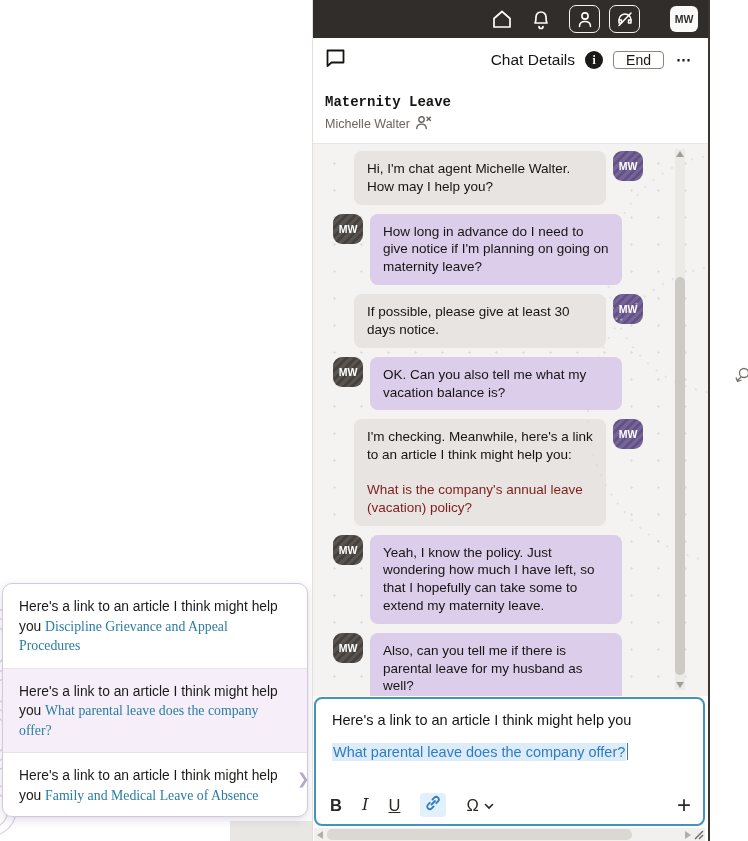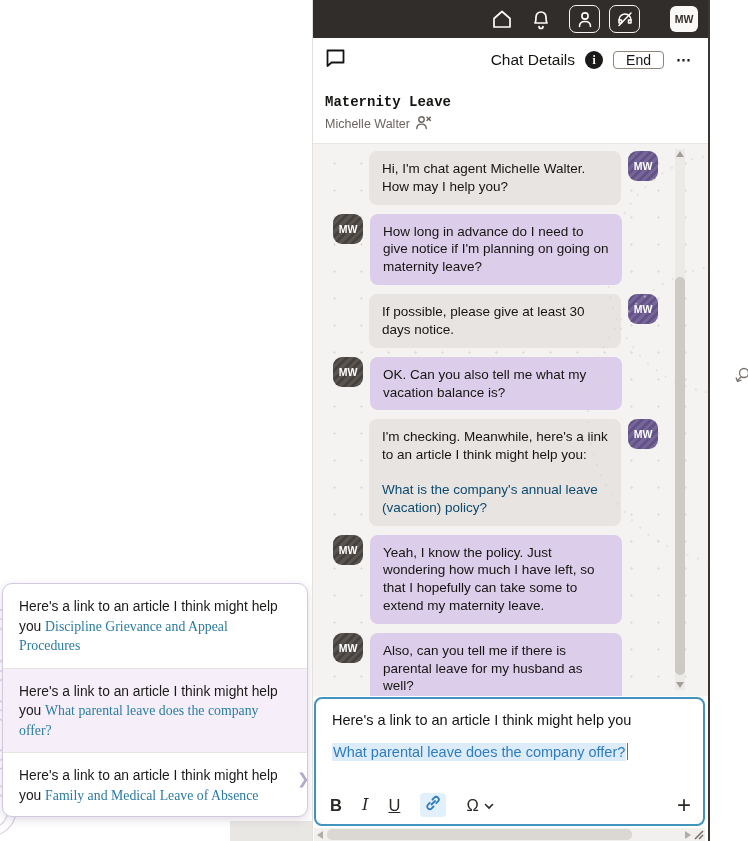--- a/index.html
+++ b/index.html
@@ -33,33 +33,33 @@
   .end-btn { border:1px solid #8b857d; background:#fff; border-radius:4px; font-size:14px; color:#161513;
     padding:0 12px; line-height:1.2; }
   .more-btn { font-size:15px; font-weight:bold; letter-spacing:1px; color:#161513; padding:0 2px; }
   .chat-title { font-size:14px; font-weight:bold; margin-top:22px;font-family:Liberation Mono, monospace; }
   .chat-sub { margin-top:5px; display:flex; align-items:center; gap:5px; font-size:12.5px; color:#6b6460; }
 
   
   .messages { position:relative; flex:1; background:#f5f3f1; overflow:hidden;
     background-image: radial-gradient(#e2deda 1.1px, transparent 1.3px);
     background-size:27px 27px; background-position:8px 6px; }
-  .msg-scroll { padding:7px 0 4px 0; }
+  .msg-scroll { padding:7px 15px 4px 0; }
   .msg-row { display:flex; gap:7px; margin:0 50px 9px 20px; align-items:flex-start; }
   .msg-row.right { justify-content:flex-end; }
   .avatar { width:30px; height:30px; border-radius:9px; flex:none; color:#fff; font-size:10.5px; font-weight:bold;
     display:flex; align-items:center; justify-content:center;
     background-image:repeating-linear-gradient(135deg, rgba(255,255,255,0.07) 0 3px, rgba(0,0,0,0.08) 3px 6px); }
   .left-avatar { background-color:#4c4743; }
   .right-avatar { background-color:#6b5990; }
   .bubble { max-width:252px; border-radius:8px; padding:9px 13px; font-size:13.5px; line-height:1.32; color:#161513; }
   .bubble.left { background:#dccdea; }
   .bubble.right { background:#e7e4e1; }
   .seg + .seg { margin-top:17px; }
-  .link-seg { color:#0c4a6e; cursor:pointer; }
+  .link-seg { color:#7f1d1d; cursor:pointer; }
 
   
   .v-scrollbar { position:absolute; top:5px; bottom:6px; right:23px; width:10px; background:#eceae7; }
   .v-arrow { position:absolute; left:1px; width:0; height:0; border-left:4px solid transparent; border-right:4px solid transparent; }
   .v-arrow.up { top:2px; border-bottom:6px solid #a39e98; }
   .v-arrow.down { bottom:2px; border-top:6px solid #a39e98; }
   .v-thumb { position:absolute; left:0; width:10px; top:128px; height:398px; background:#cdc9c4; border-radius:5px; }
 
   
   .compose { flex:none; margin:1px 3px 0 1px; height:129px; background:#fff; border:2px solid #4293bd;

